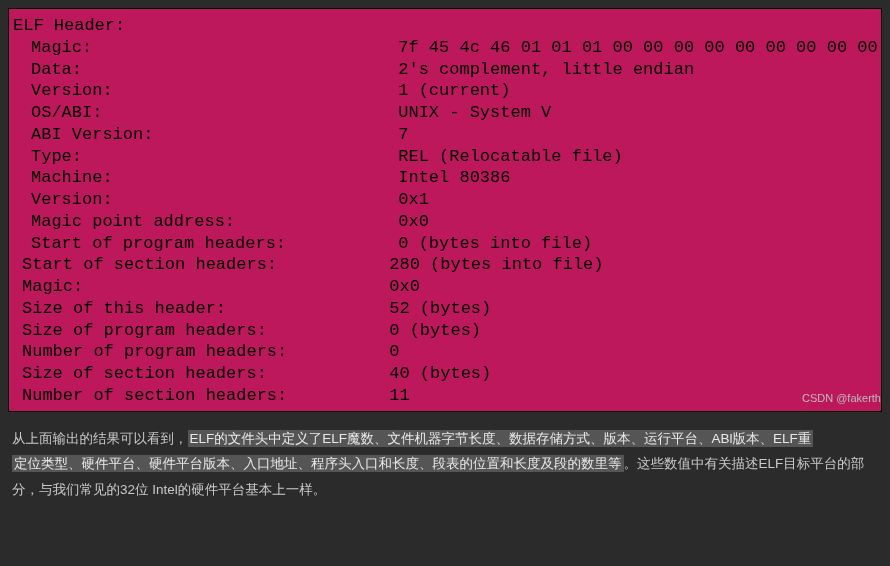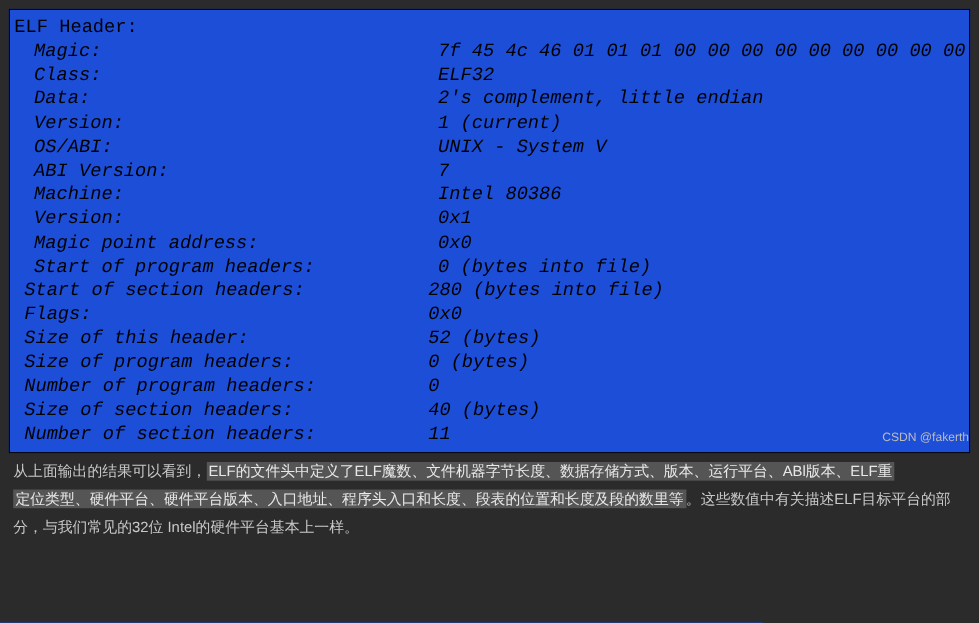--- a/index.html
+++ b/index.html
@@ -5,71 +5,71 @@
     * { margin: 0; padding: 0; box-sizing: border-box; }
     body {
       background: #2b2b2b;
       width: 890px;
       height: 566px;
       padding: 8px;
       font-family: sans-serif;
       overflow: hidden;
     }
     .header-box {
-      background: #1d4ed8;
+      background: #be185d;
       border: 1px solid #000;
       padding: 6px 4px 4px 4px;
       font-family: "Courier New", Courier, monospace;
       font-size: 17px;
       line-height: 1.28;
       color: #000;
       position: relative;
     }
     .hdr-title { margin: 0; }
-    .hdr-row { white-space: pre; margin-left: 18px; font-style: italic; }
+    .hdr-row { white-space: pre; margin-left: 18px; }
     .hdr-row2 { margin-left: 9px; }
     .watermark {
       position: absolute;
       right: 0;
       bottom: 5px;
       font-family: sans-serif;
       font-size: 11px;
       color: #bbb;
     }
     .explain {
       color: #c9c9c9;
       font-size: 13.5px;
       line-height: 1.9;
-      margin-top: 4px;
+      margin-top: 14px;
       padding: 0 4px;
     }
     .hl {
       background: #555;
       color: #e8e8e8;
       padding: 1px 2px;
     }
   </style>
 </head>
 <body>
 
 <div class="header-box">
   <div class="hdr-title">ELF Header:</div>
   <div id="rows-container">
       <div class="hdr-row">Magic:                              7f 45 4c 46 01 01 01 00 00 00 00 00 00 00 00 00</div>
-      <div class="hdr-row">Class:                              ELF32</div>
       <div class="hdr-row">Data:                               2's complement, little endian</div>
       <div class="hdr-row">Version:                            1 (current)</div>
       <div class="hdr-row">OS/ABI:                             UNIX - System V</div>
       <div class="hdr-row">ABI Version:                        7</div>
+      <div class="hdr-row">Type:                               REL (Relocatable file)</div>
       <div class="hdr-row">Machine:                            Intel 80386</div>
       <div class="hdr-row">Version:                            0x1</div>
       <div class="hdr-row">Magic point address:                0x0</div>
       <div class="hdr-row">Start of program headers:           0 (bytes into file)</div>
       <div class="hdr-row hdr-row2">Start of section headers:           280 (bytes into file)</div>
-      <div class="hdr-row hdr-row2">Flags:                              0x0</div>
+      <div class="hdr-row hdr-row2">Magic:                              0x0</div>
       <div class="hdr-row hdr-row2">Size of this header:                52 (bytes)</div>
       <div class="hdr-row hdr-row2">Size of program headers:            0 (bytes)</div>
       <div class="hdr-row hdr-row2">Number of program headers:          0</div>
       <div class="hdr-row hdr-row2">Size of section headers:            40 (bytes)</div>
       <div class="hdr-row hdr-row2">Number of section headers:          11</div>
     </div>
   <div class="watermark">CSDN @fakerth</div>
 </div>
 
 <p class="explain">

